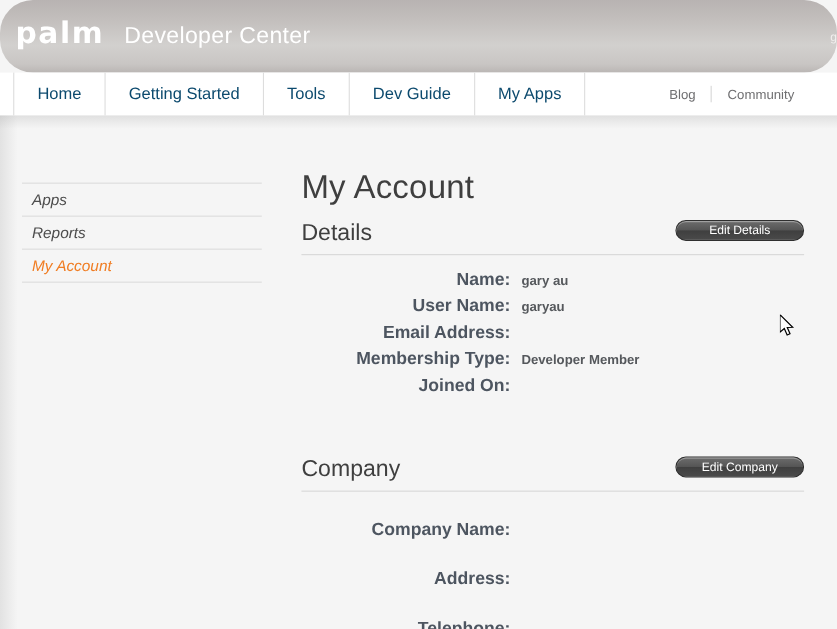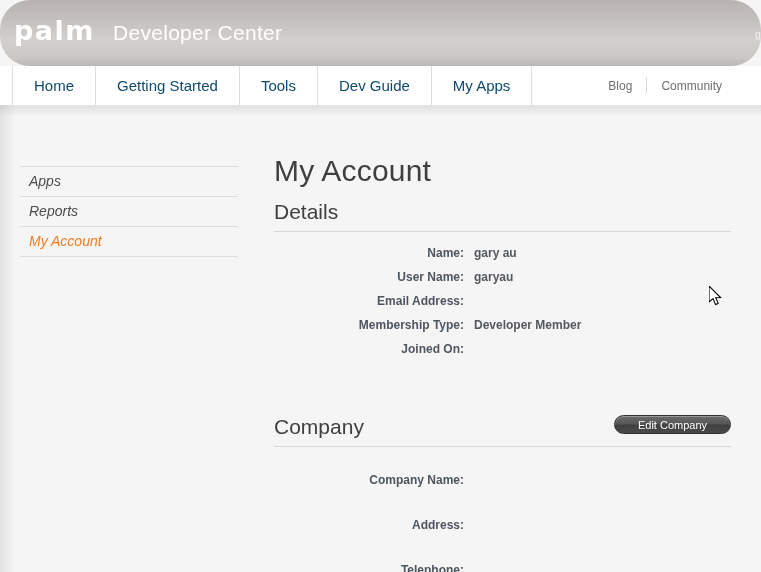--- a/index.html
+++ b/index.html
@@ -226,21 +226,21 @@
   .field-row {
     display: flex;
     align-items: baseline;
     height: 24px;
   }
   .field-row.wide { height: 45px; }
   .field-row.wide-last { height: 24px; }
   .field-label {
     width: 190px;
     text-align: right;
-    font-size: 12px;
+    font-size: 16px;
     font-weight: bold;
     color: #4d5560;
     white-space: nowrap;
   }
   .field-value {
     margin-left: 10px;
     font-size: 12px;
     font-weight: bold;
     color: #55585c;
     white-space: nowrap;
@@ -294,20 +294,21 @@
     <div class="side-item">Reports</div>
     <div class="side-item active">My Account</div>
     <div class="side-end"></div>
   </div>
 
   <div class="content">
     <h1 class="page-title">My Account</h1>
 
     <div class="section-head">
       <h2 class="section-title">Details</h2>
+      <div class="btn-pill">Edit Details</div>
     </div>
     <div class="section-rule"></div>
 
     <div class="fields">
       <div class="field-row">
         <div class="field-label">Name:</div>
         <div class="field-value">gary au</div>
       </div>
       <div class="field-row">
         <div class="field-label">User Name:</div>

